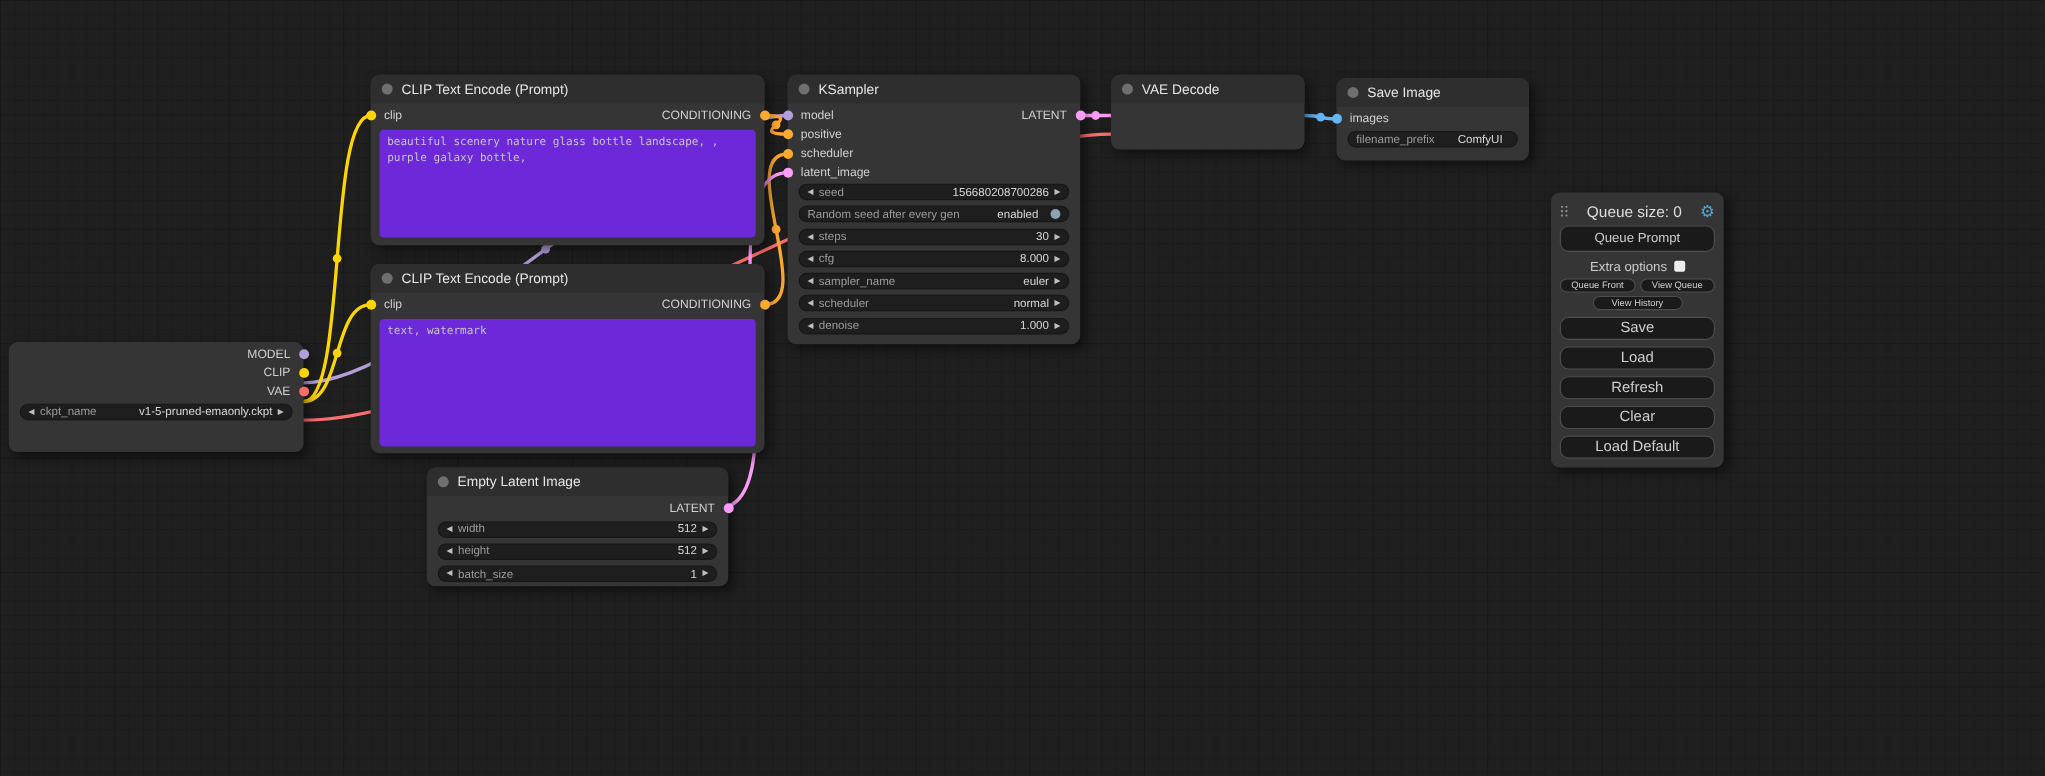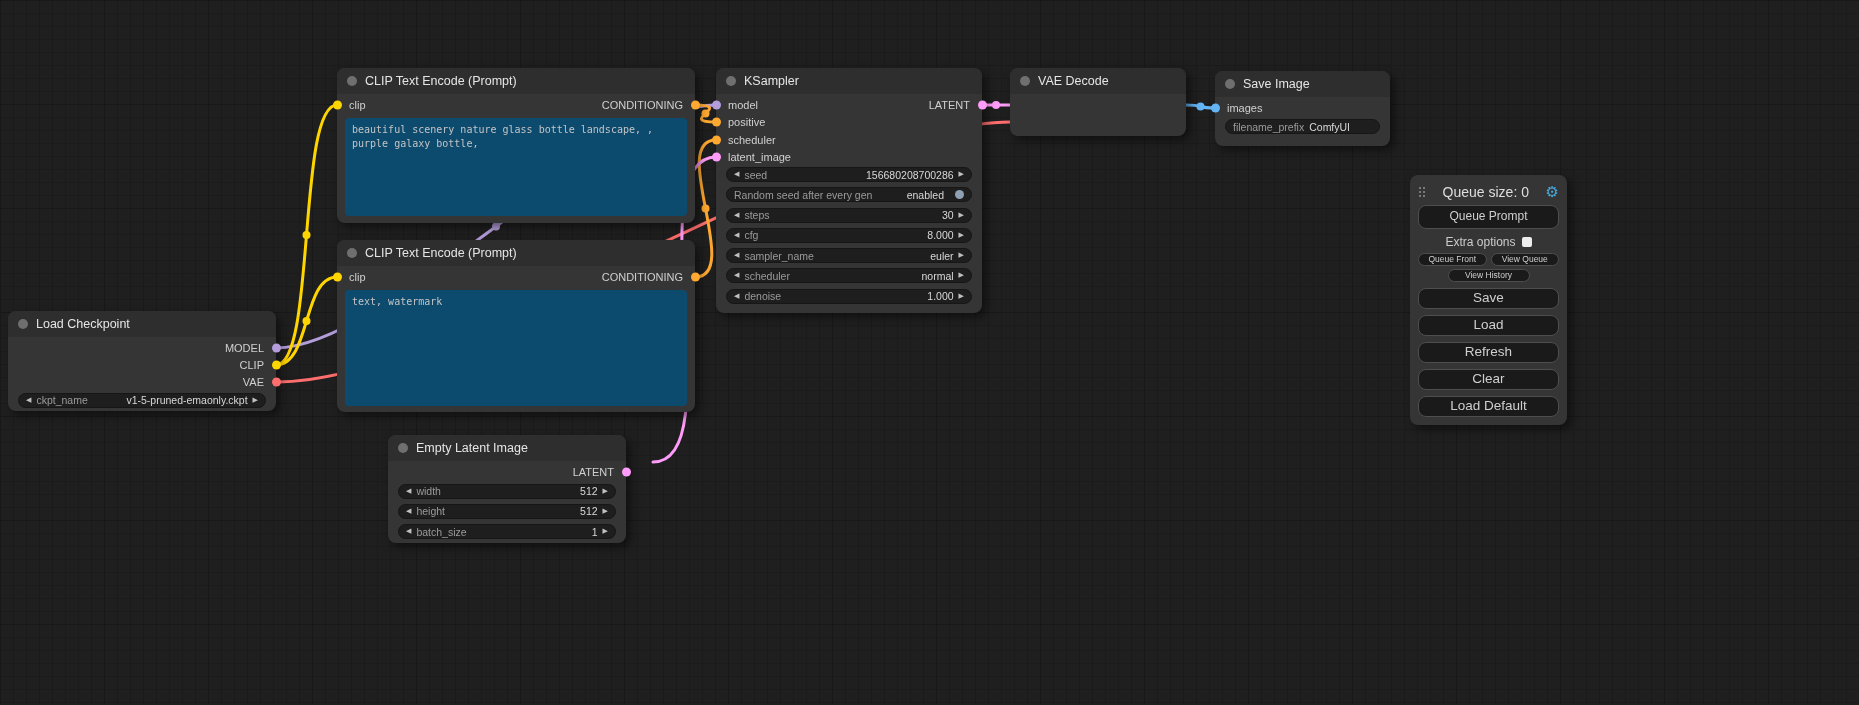--- a/index.html
+++ b/index.html
@@ -35,21 +35,21 @@
   .sdot.out{right:-4.5px}
 
   .widget{height:15px;background:#1e1e1e;border:1px solid #161616;border-radius:8px;
           margin:0 10px;display:flex;align-items:center;padding:0 7px;font-size:10.5px;gap:5px;flex:none}
   .warr{font-size:7px;color:#c0c0c0;line-height:1;font-family:"DejaVu Sans",sans-serif}
   .wlabel{color:#9b9b9b;white-space:nowrap}
   .wvalue{color:#d8d8d8;margin-left:auto;white-space:nowrap}
   .knob{width:9px;height:9px;border-radius:50%;margin-left:6px;flex:none}
   .wcol{display:flex;flex-direction:column;gap:5.3px}
 
-  .prompt{position:absolute;left:8px;right:8px;background:#0c4a6e;border-radius:4px;
+  .prompt{position:absolute;left:8px;right:8px;background:#6d28d9;border-radius:4px;
           padding:5px 7px;font-family:"DejaVu Sans Mono",monospace;font-size:10px;
           line-height:1.4;color:#c4c4c4;white-space:pre-wrap}
 
   #menu{position:absolute;z-index:3;left:1410px;top:175px;width:157px;background:#353535;
         border-radius:8px;box-shadow:4px 4px 10px rgba(0,0,0,.5);padding:8px;
         display:flex;flex-direction:column}
   .mhead{display:flex;align-items:center;height:18px}
   .dragdots{width:8px;height:12px;position:relative;flex:none;cursor:grab}
   .dragdots::before{content:"";position:absolute;left:1px;top:1px;width:2px;height:2px;border-radius:50%;
         background:#8f8f8f;box-shadow:0 4px 0 #8f8f8f,0 8px 0 #8f8f8f,4px 0 0 #8f8f8f,4px 4px 0 #8f8f8f,4px 8px 0 #8f8f8f}
@@ -85,24 +85,20 @@
   <circle cx="306.5" cy="321" r="4" fill="#FFD500"></circle>
   <circle cx="643" cy="252" r="4" fill="#FF6E6E"></circle>
   <circle cx="705.5" cy="113.5" r="4" fill="#FFA931"></circle>
   <circle cx="705.5" cy="208.5" r="4" fill="#FFA931"></circle>
   <circle cx="684.5" cy="309.5" r="4" fill="#FF9CF9"></circle>
   <circle cx="996" cy="105" r="4" fill="#FF9CF9"></circle>
   <circle cx="1200.5" cy="106.5" r="4" fill="#64B5F6"></circle>
 </svg>
 
 <div class="node" style="left:8px;top:311px;width:268px;height:100px">
-  <div class="ntitle">
-    <span class="ndot" style="background: rgb(111, 111, 111);"></span>
-    <span class="ntext">Load Checkpoint</span>
-  </div>
   <div class="rows">
     <div class="srow">
       <span class="sout">MODEL</span>
       <span class="sdot out" style="background: rgb(179, 157, 219);"></span>
     </div>
     <div class="srow">
       <span class="sout">CLIP</span>
       <span class="sdot out" style="background: rgb(255, 213, 0);"></span>
     </div>
     <div class="srow">
@@ -143,21 +139,21 @@
     <div class="srow">
       <span class="sdot in" style="background: rgb(255, 213, 0);"></span>
       <span class="sin">clip</span>
       <span class="sout">CONDITIONING</span>
       <span class="sdot out" style="background: rgb(255, 169, 49);"></span>
     </div>
   </div>
   <div class="prompt" style="top:50px;bottom:6px">text, watermark</div>
 </div>
 
-<div class="node" style="left:388px;top:435px;width:238px;height:108px">
+<div class="node" style="left:388px;top:425px;width:274px;height:108px">
   <div class="ntitle">
     <span class="ndot" style="background: rgb(111, 111, 111);"></span>
     <span class="ntext">Empty Latent Image</span>
   </div>
   <div class="rows">
     <div class="srow">
       <span class="sout">LATENT</span>
       <span class="sdot out" style="background: rgb(255, 156, 249);"></span>
     </div>
   </div>
@@ -266,21 +262,21 @@
     <span class="ntext">Save Image</span>
   </div>
   <div class="rows" style="margin-top:2px">
     <div class="srow">
       <span class="sdot in" style="background: rgb(100, 181, 246);"></span>
       <span class="sin">images</span>
     </div>
   </div>
   <div class="widget" style="margin-top:3px">
     <span class="wlabel">filename_prefix</span>
-    <span class="wvalue" style="margin-right:22px">ComfyUI</span>
+    <span class="wvalue" style="margin-right:6px">ComfyUI</span>
   </div>
 </div>
 
 <div id="menu">
   <div class="mhead">
     <span class="dragdots"></span>
     <span class="msize">Queue size: 0</span>
     <span class="gear" style="color: rgb(74, 168, 220);">⚙</span>
   </div>
   <div class="btn big">Queue Prompt</div>

